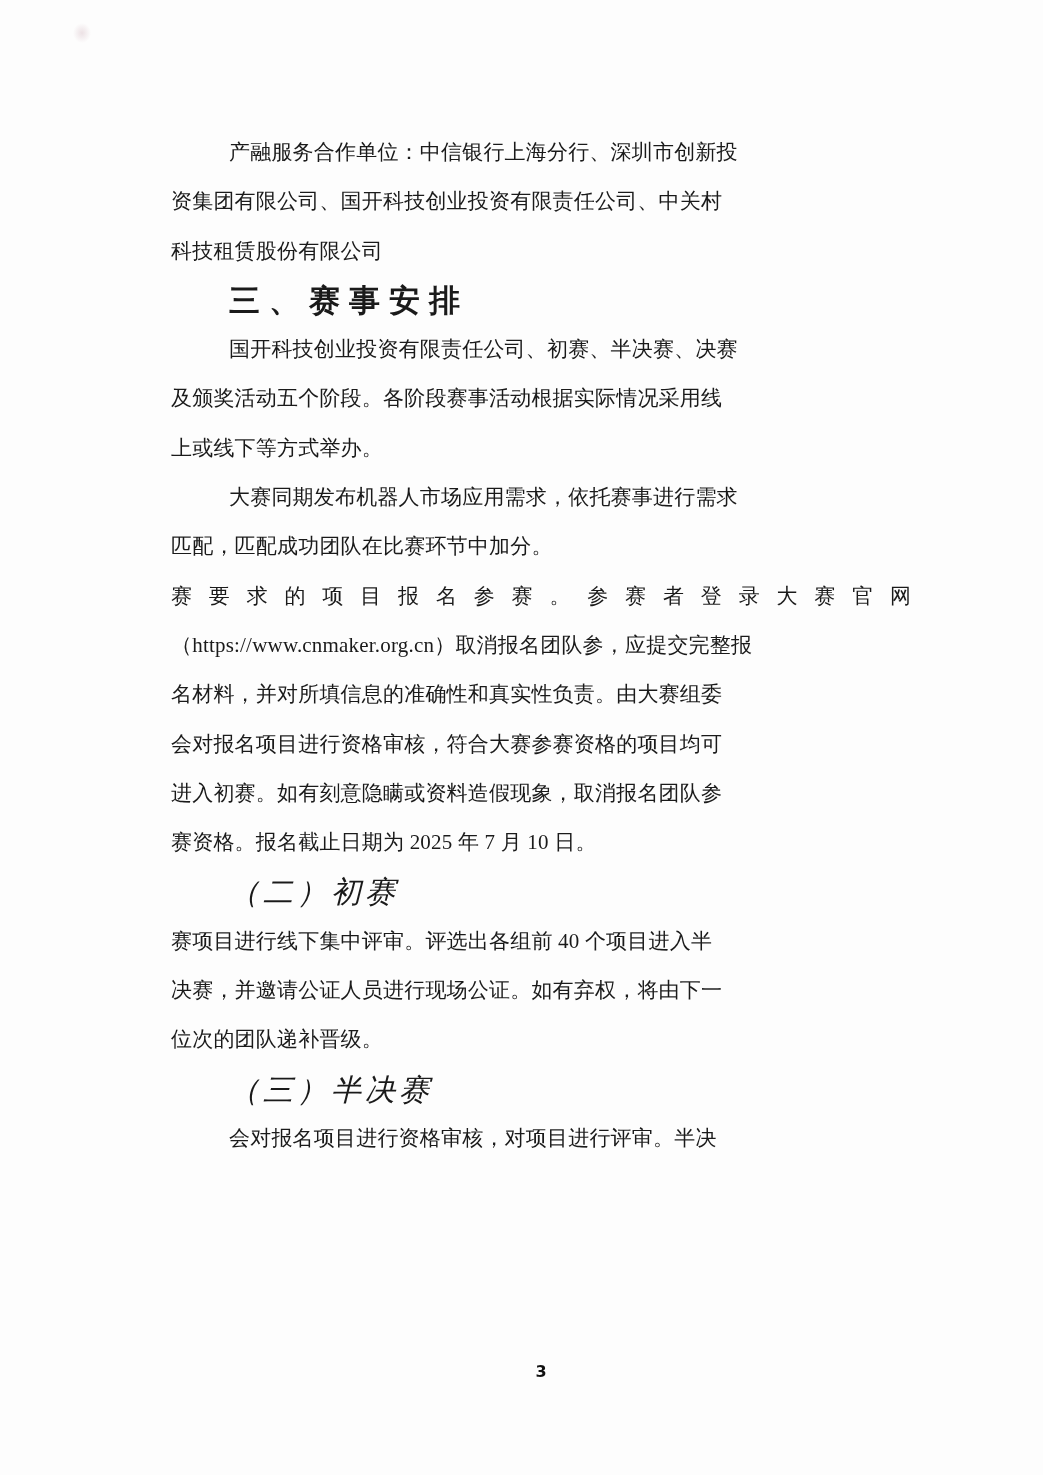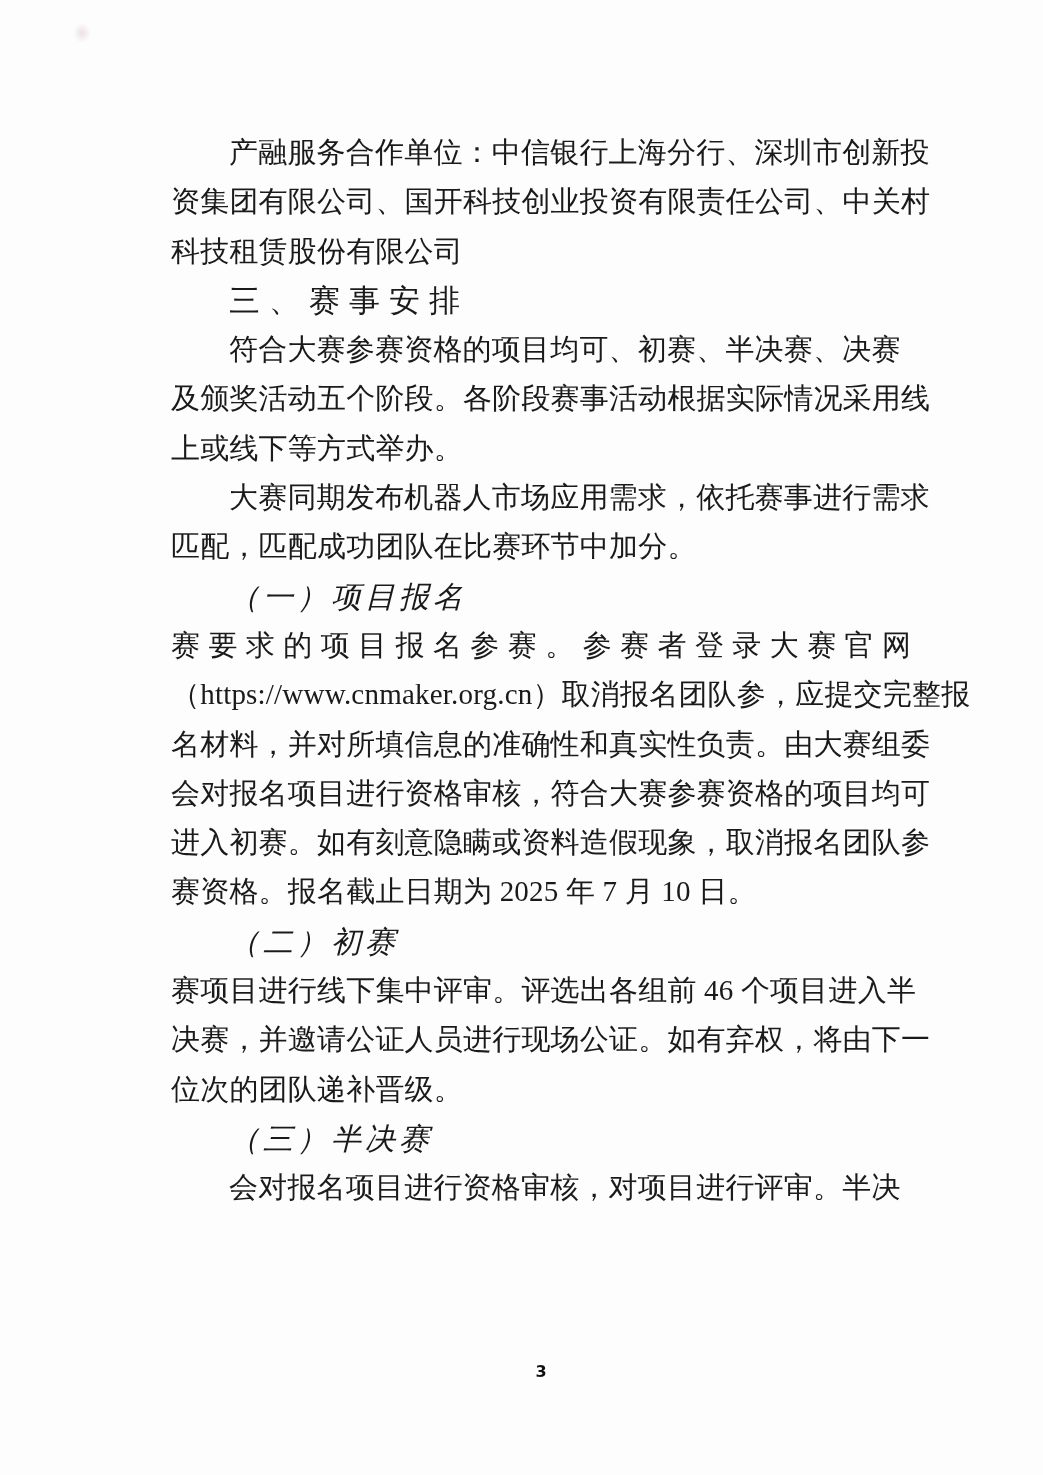--- a/index.html
+++ b/index.html
@@ -28,30 +28,30 @@
   }
   .text-block {
     position: absolute;
     left: 171px;
     top: 128px;
     width: 740px;
   }
   .line {
     height: 49.3px;
     line-height: 49.3px;
-    font-size: 29px;
+    font-size: 21px;
     letter-spacing: 0.2px;
     white-space: nowrap;
   }
   .indent {
     padding-left: 58px;
   }
   .h-bold {
     font-family: "Liberation Sans", "DejaVu Sans", sans-serif;
-    font-weight: 400;
+    font-weight: 700;
     font-size: 31px;
     letter-spacing: 9px;
   }
   .h-kaiti {
     font-style: italic;
     font-size: 30px;
     letter-spacing: 4px;
   }
   .spread {
     white-space: normal;
@@ -78,39 +78,38 @@
 <div class="page">
   <div class="smudge"></div>
 
   <div class="text-block">
     <div class="line indent">产融服务合作单位：中信银行上海分行、深圳市创新投</div>
     <div class="line">资集团有限公司、国开科技创业投资有限责任公司、中关村</div>
     <div class="line">科技租赁股份有限公司</div>
 
     <div class="line h-bold indent">三、赛事安排</div>
 
-    <div class="line indent">符合大赛参赛资格的项目均可、初赛、半决赛、决赛</div>
+    <div class="line indent">国开科技创业投资有限责任公司、初赛、半决赛、决赛</div>
     <div class="line">及颁奖活动五个阶段。各阶段赛事活动根据实际情况采用线</div>
     <div class="line">上或线下等方式举办。</div>
 
     <div class="line indent">大赛同期发布机器人市场应用需求，依托赛事进行需求</div>
     <div class="line">匹配，匹配成功团队在比赛环节中加分。</div>
 
-    <div class="line h-kaiti indent">（一）项目报名</div>
 
     <div class="line spread">赛要求的项目报名参赛。参赛者登录大赛官网</div>
     <div class="line">（https://www.cnmaker.org.cn）取消报名团队参，应提交完整报</div>
     <div class="line">名材料，并对所填信息的准确性和真实性负责。由大赛组委</div>
     <div class="line">会对报名项目进行资格审核，符合大赛参赛资格的项目均可</div>
     <div class="line">进入初赛。如有刻意隐瞒或资料造假现象，取消报名团队参</div>
     <div class="line">赛资格。报名截止日期为 2025 年 7 月 10 日。</div>
 
     <div class="line h-kaiti indent">（二）初赛</div>
 
-    <div class="line">赛项目进行线下集中评审。评选出各组前 46 个项目进入半</div>
+    <div class="line">赛项目进行线下集中评审。评选出各组前 40 个项目进入半</div>
     <div class="line">决赛，并邀请公证人员进行现场公证。如有弃权，将由下一</div>
     <div class="line">位次的团队递补晋级。</div>
 
     <div class="line h-kaiti indent">（三）半决赛</div>
 
     <div class="line indent">会对报名项目进行资格审核，对项目进行评审。半决</div>
   </div>
 
   <div class="page-number">3</div>
 </div>

